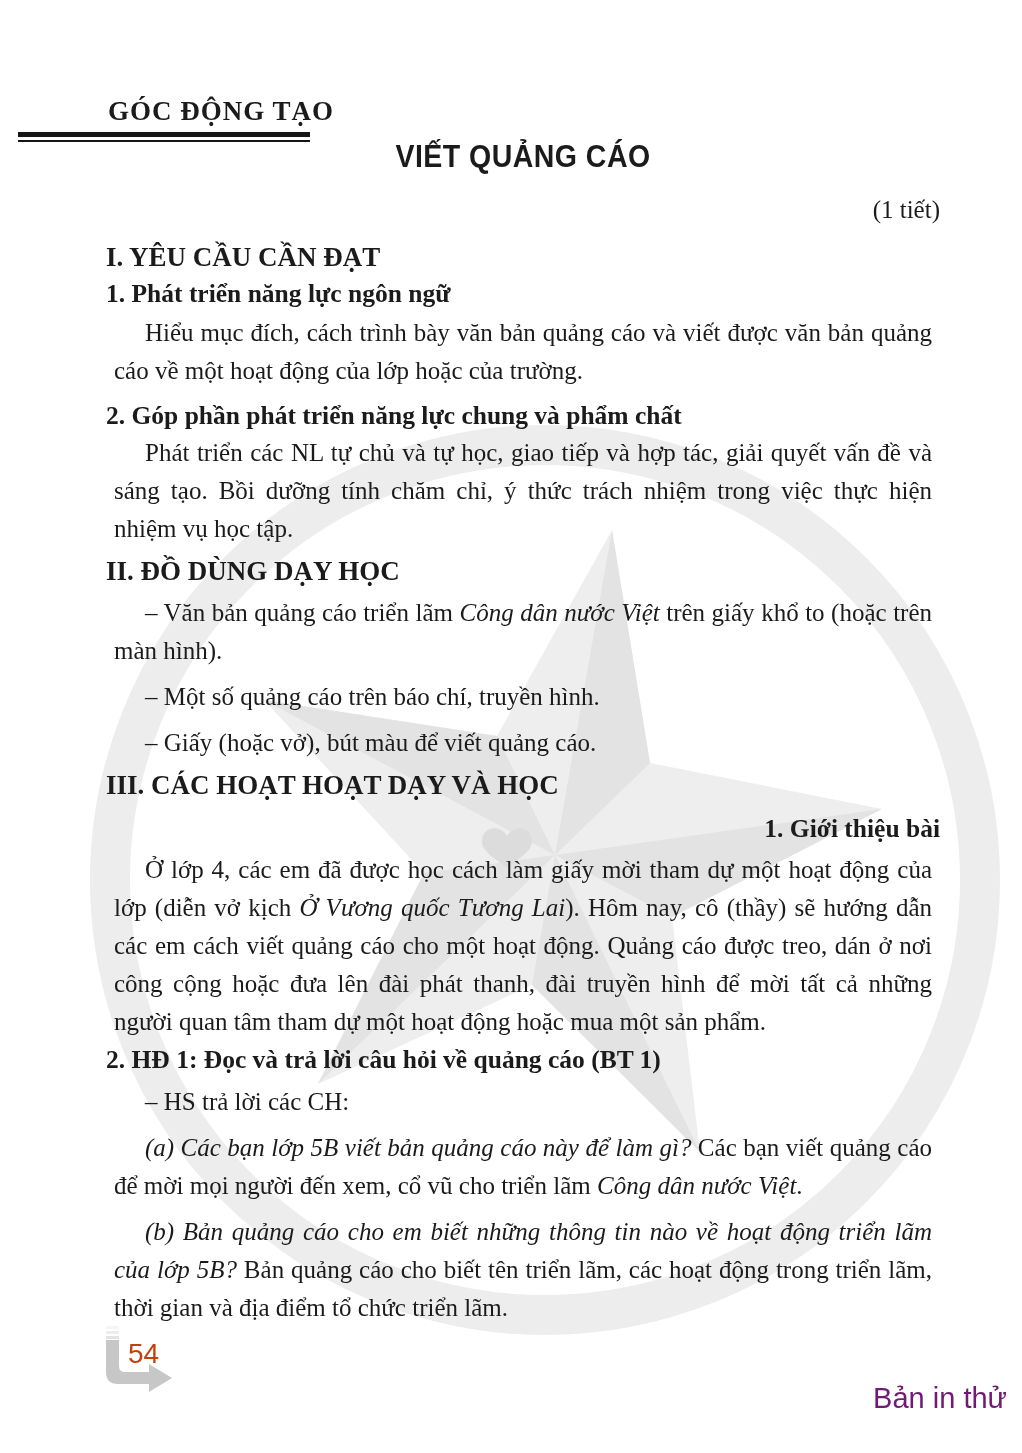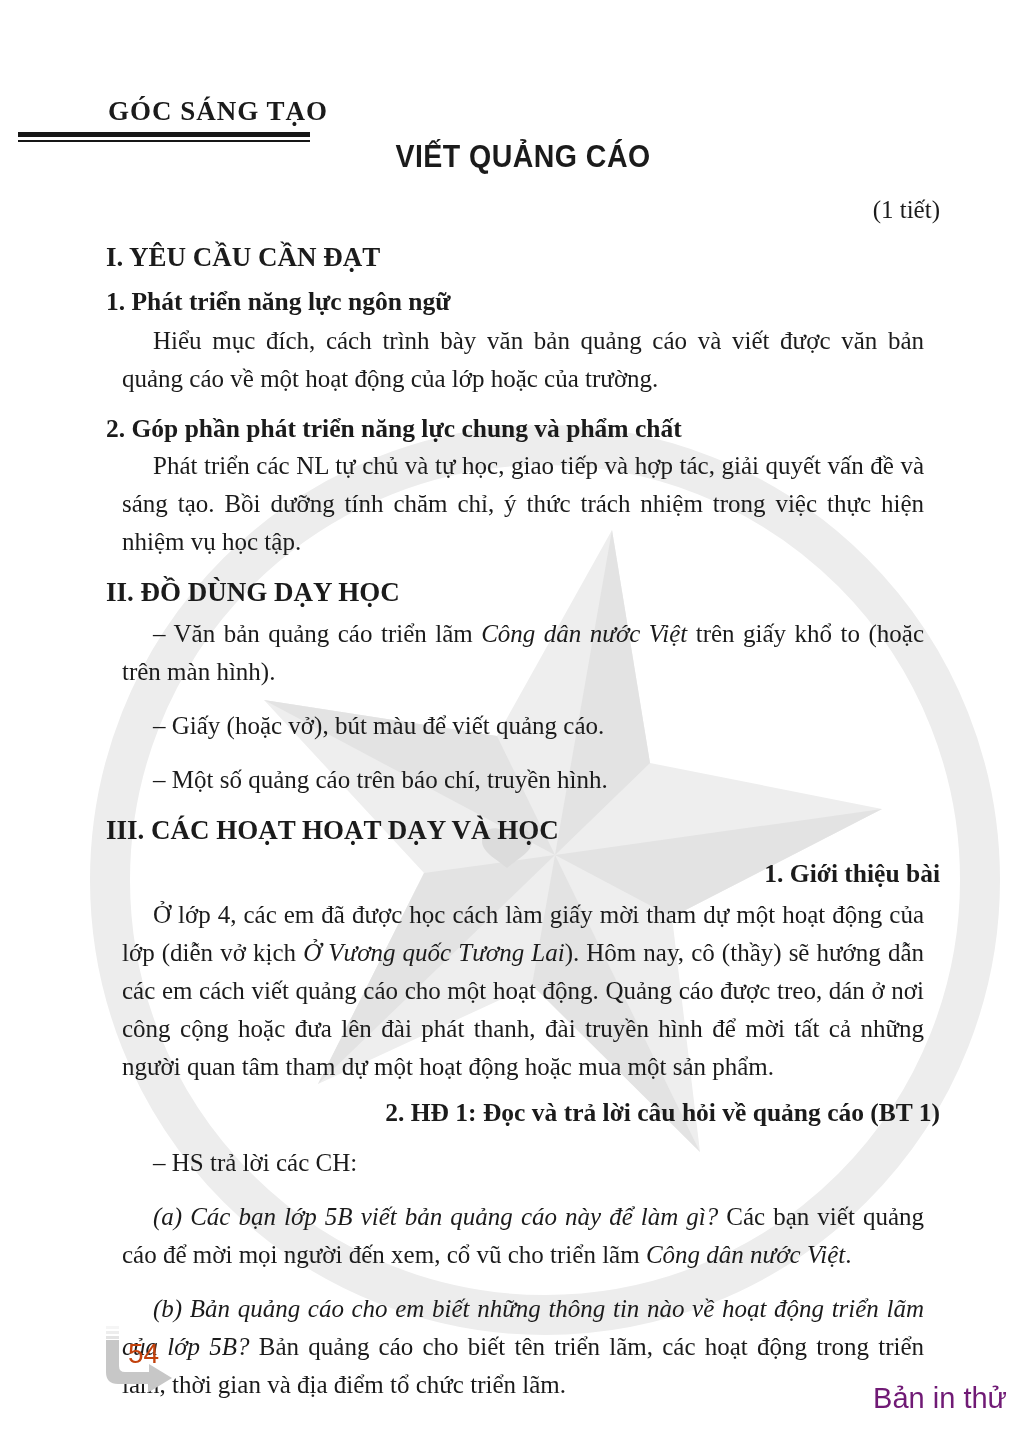--- a/index.html
+++ b/index.html
@@ -11,26 +11,26 @@
   .content{position:absolute;left:106px;top:0;width:834px;}
   .eyebrow{margin:96px 0 0 2px;font-size:27px;line-height:30px;font-weight:bold;letter-spacing:1px;}
   .header-rule{position:absolute;left:18px;top:132px;width:292px;height:3px;
     border-top:5px solid #161616;border-bottom:2px solid #161616;}
   .doc-title{margin-top:14px;font-family:"Liberation Sans","DejaVu Sans",sans-serif;
     font-size:31px;line-height:34px;font-weight:bold;text-align:center;
     transform:scaleX(0.92);transform-origin:50% 50%;letter-spacing:0.5px;}
   .subtitle{margin-top:22px;font-size:25px;line-height:28px;text-align:right;}
   .h-sec{font-size:27px;line-height:30px;font-weight:bold;margin:0;}
   .h-sub{font-size:25.5px;line-height:30px;font-weight:bold;margin:0;}
-  .body{font-size:25px;line-height:38px;margin:16px;text-align:justify;text-indent:31px;}
+  .body{font-size:25px;line-height:38px;margin:8px;text-align:justify;text-indent:31px;}
   .it{font-style:italic;}
-  .mt-hI{margin-top:18px;}  .mt-sub1{margin-top:15px;} .mt-p1{margin-top:5px;}
+  .mt-hI{margin-top:18px;}  .mt-sub1{margin-top:7px;} .mt-p1{margin-top:5px;}
   .mt-sub2{margin-top:11px;} .mt-p2{margin-top:3px;}    .mt-hII{margin-top:8px;}
   .mt-b1{margin-top:8px;}   .mt-hIII{margin-top:6px;}  .mt-gioithieu{margin-top:14px;text-align:right;}
-  .mt-bigp{margin-top:7px;} .mt-hd1{margin-top:-4px;text-align:right;}  .mt-gv{margin-top:4px;}
+  .mt-bigp{margin-top:7px;} .mt-hd1{margin-top:-4px;}  .mt-gv{margin-top:4px;}
   .footer-arrow{position:absolute;left:100px;top:1326px;}
   .page-number{position:absolute;left:128px;top:1338px;
     font-family:"Liberation Sans","DejaVu Sans",sans-serif;font-size:28px;color:#c2410c;}
   .draft-label{position:absolute;right:15px;top:1382px;
     font-family:"Liberation Sans","DejaVu Sans",sans-serif;font-size:29px;color:#701a75;}
 </style>
 </head>
 <body>
 
 <div class="page">
@@ -42,34 +42,34 @@
     <polygon fill="#e3e3e3" points="555,855 882,809 672,917"></polygon>
     <polygon fill="#e3e3e3" points="555,855 700,1152 532,985"></polygon>
     <polygon fill="#e3e3e3" points="555,855 318,1084 424,873"></polygon>
     <polygon fill="#e3e3e3" points="555,855 264,700 497,736"></polygon>
     <path fill="#dcdcdc" d="M507,836c-6,-12 -25,-10 -25,5c0,11 13,17 25,27c12,-10 25,-16 25,-27c0,-15 -19,-17 -25,-5z"></path>
   </svg>
 
   <div class="header-rule"></div>
 
   <div class="content">
-    <div class="eyebrow">GÓC SÁNG TẠO</div>
+    <div class="eyebrow">GÓC ĐỘNG TẠO</div>
     <div class="doc-title">VIẾT QUẢNG CÁO</div>
     <div class="subtitle">(1 tiết)</div>
 
     <h2 class="h-sec mt-hI">I. YÊU CẦU CẦN ĐẠT</h2>
     <h3 class="h-sub mt-sub1">1. Phát triển năng lực ngôn ngữ</h3>
     <p class="body mt-p1">Hiểu mục đích, cách trình bày văn bản quảng cáo và viết được văn bản quảng cáo về một hoạt động của lớp hoặc của trường.</p>
     <h3 class="h-sub mt-sub2">2. Góp phần phát triển năng lực chung và phẩm chất</h3>
     <p class="body mt-p2">Phát triển các NL tự chủ và tự học, giao tiếp và hợp tác, giải quyết vấn đề và sáng tạo. Bồi dưỡng tính chăm chỉ, ý thức trách nhiệm trong việc thực hiện nhiệm vụ học tập.</p>
 
     <h2 class="h-sec mt-hII">II. ĐỒ DÙNG DẠY HỌC</h2>
     <p class="body mt-b1"><span>– Văn bản quảng cáo triển lãm </span><span class="it">Công dân nước Việt</span><span> trên giấy khổ to (hoặc trên màn hình).</span></p>
+    <p class="body">– Một số quảng cáo trên báo chí, truyền hình.</p>
     <p class="body">– Giấy (hoặc vở), bút màu để viết quảng cáo.</p>
-    <p class="body">– Một số quảng cáo trên báo chí, truyền hình.</p>
 
     <h2 class="h-sec mt-hIII">III. CÁC HOẠT HOẠT DẠY VÀ HỌC</h2>
     <h3 class="h-sub mt-gioithieu">1. Giới thiệu bài</h3>
     <p class="body mt-bigp"><span>Ở lớp 4, các em đã được học cách làm giấy mời tham dự một hoạt động của lớp (diễn vở kịch </span><span class="it">Ở Vương quốc Tương Lai</span><span>). Hôm nay, cô (thầy) sẽ hướng dẫn các em cách viết quảng cáo cho một hoạt động. Quảng cáo được treo, dán ở nơi công cộng hoặc đưa lên đài phát thanh, đài truyền hình để mời tất cả những người quan tâm tham dự một hoạt động hoặc mua một sản phẩm.</span></p>
     <h3 class="h-sub mt-hd1">2. HĐ 1: Đọc và trả lời câu hỏi về quảng cáo (BT 1)</h3>
     <p class="body">– HS trả lời các CH:</p>
     <p class="body"><span class="it">(a) Các bạn lớp 5B viết bản quảng cáo này để làm gì?</span><span> Các bạn viết quảng cáo để mời mọi người đến xem, cổ vũ cho triển lãm </span><span class="it">Công dân nước Việt</span><span>.</span></p>
     <p class="body"><span class="it">(b) Bản quảng cáo cho em biết những thông tin nào về hoạt động triển lãm của lớp 5B?</span><span> Bản quảng cáo cho biết tên triển lãm, các hoạt động trong triển lãm, thời gian và địa điểm tổ chức triển lãm.</span></p>
   </div>
 

